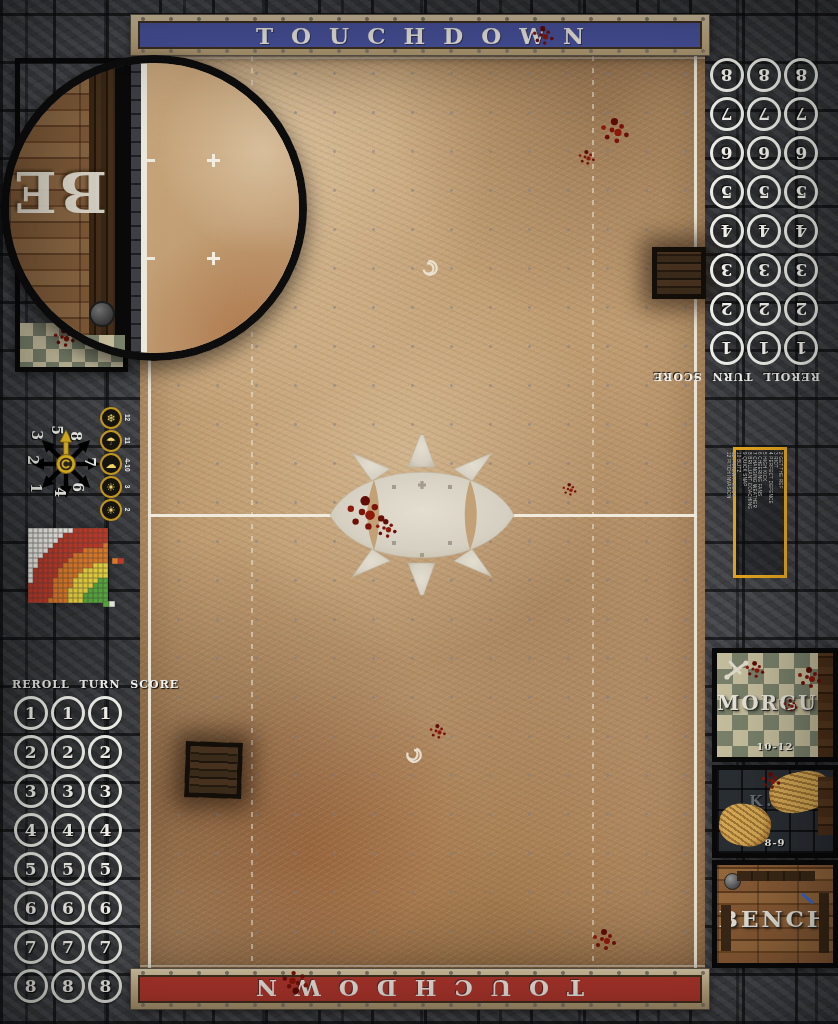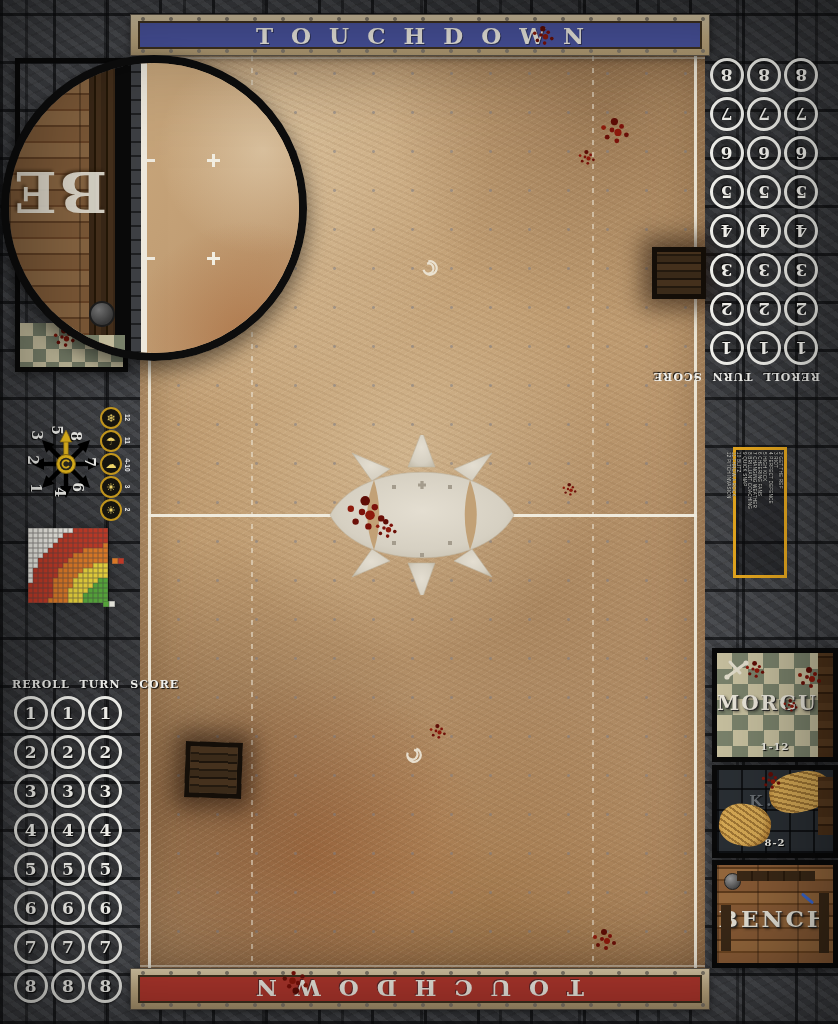--- a/index.html
+++ b/index.html
@@ -645,30 +645,30 @@
     <svg class="abs" style="left:5px;top:4px;" width="34" height="26" viewBox="0 0 34 26">
       <line class="bone" x1="5" y1="20" x2="24" y2="6"></line>
       <circle cx="5" cy="20" r="2.6" fill="#e3decd"></circle>
         <circle cx="24" cy="6" r="2.6" fill="#e3decd"></circle>
       <line class="bone" x1="8" y1="5" x2="18" y2="16"></line>
     </svg>
     <div class="blood abs" style="left:34px;top:14px;transform:scale(.8);"></div>
     <div class="blood abs" style="left:88px;top:22px;transform:scale(1);"></div>
     <div class="blood abs" style="left:70px;top:50px;transform:scale(.6);"></div>
     <div class="dug-label" style="top:38px;font-size:20px;letter-spacing:2px;">MORGUE</div>
-    <div class="dug-range">1-12</div>
+    <div class="dug-range">10-12</div>
     <div class="wood-strip abs"></div>
   </div>
 
   <div id="ko-box" class="framebox">
     <div class="hay" style="left:52px;top:2px;width:62px;height:40px;transform:rotate(-12deg);"></div>
     <div class="hay" style="left:2px;top:34px;width:52px;height:42px;transform:rotate(10deg);"></div>
     <div class="blood abs" style="left:50px;top:8px;transform:scale(.8);"></div>
     <div class="dug-label" id="ko-label-text" style="top:22px;font-size:15px;letter-spacing:4px;">K.O.</div>
-    <div class="dug-range">8-2</div>
+    <div class="dug-range">8-9</div>
     <div class="wood-strip abs" style="height:70%;top:8%;"></div>
   </div>
 
   <div id="bench-box" class="framebox">
     <div class="bench-plank" style="left:20px;top:6px;width:78px;"></div>
     <div class="bench-plank" style="left:4px;top:40px;width:10px;height:46px;"></div>
     <div class="bench-plank" style="right:4px;top:28px;width:10px;height:60px;"></div>
     <div id="bench-knob"></div>
     <div id="bench-pen"></div>
     <div class="dug-label" style="top:40px;font-size:23px;letter-spacing:3px;">BENCH</div>

